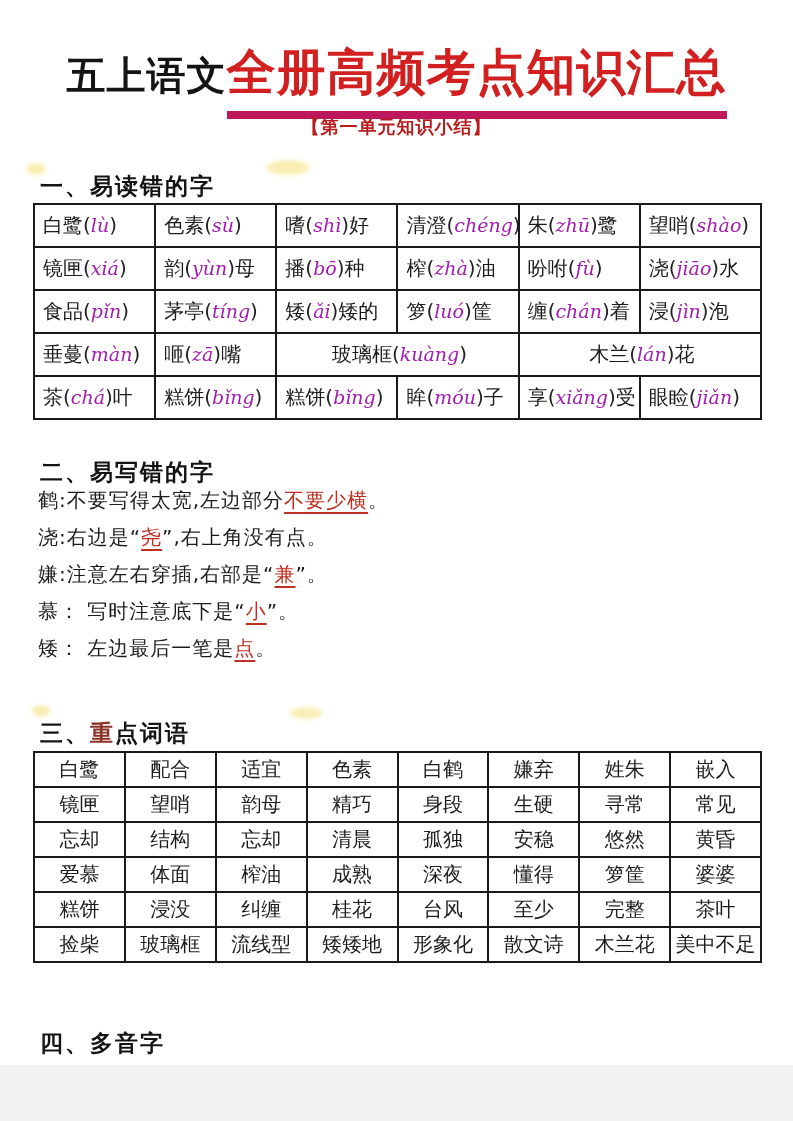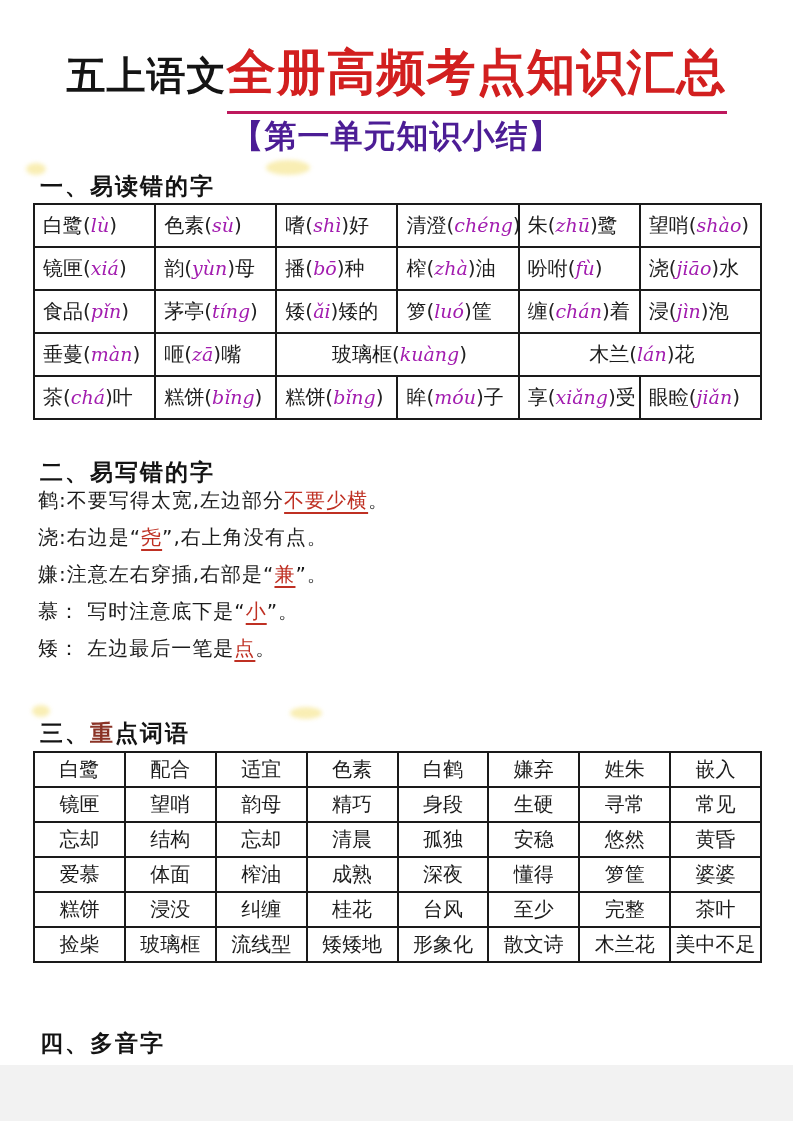--- a/index.html
+++ b/index.html
@@ -19,25 +19,25 @@
   .title-row{
     position:absolute;top:40px;left:0;width:793px;
     display:flex;justify-content:center;align-items:baseline;
     white-space:nowrap;
   }
   .title-black{
     font-size:39px;font-weight:bold;color:#141414;letter-spacing:1px;
   }
   .title-red{
     font-size:49px;font-weight:bold;color:#d21f1f;letter-spacing:1px;
-    padding-bottom:5px;border-bottom:3px solid #be185d;
+    padding-bottom:5px;border-bottom:8px solid #be185d;
   }
   .subtitle{
     position:absolute;top:115px;left:0;width:793px;
-    text-align:center;font-size:32px;font-weight:bold;color:#4c1d95;
+    text-align:center;font-size:18px;font-weight:bold;color:#b91c1c;
     letter-spacing:1px;
   }
   
   .sec-heading{
     position:absolute;left:40px;
     font-size:23px;font-weight:bold;color:#141414;letter-spacing:2px;
   }
   .sec-heading .em-red{color:#8a3326;}
   
   table{

